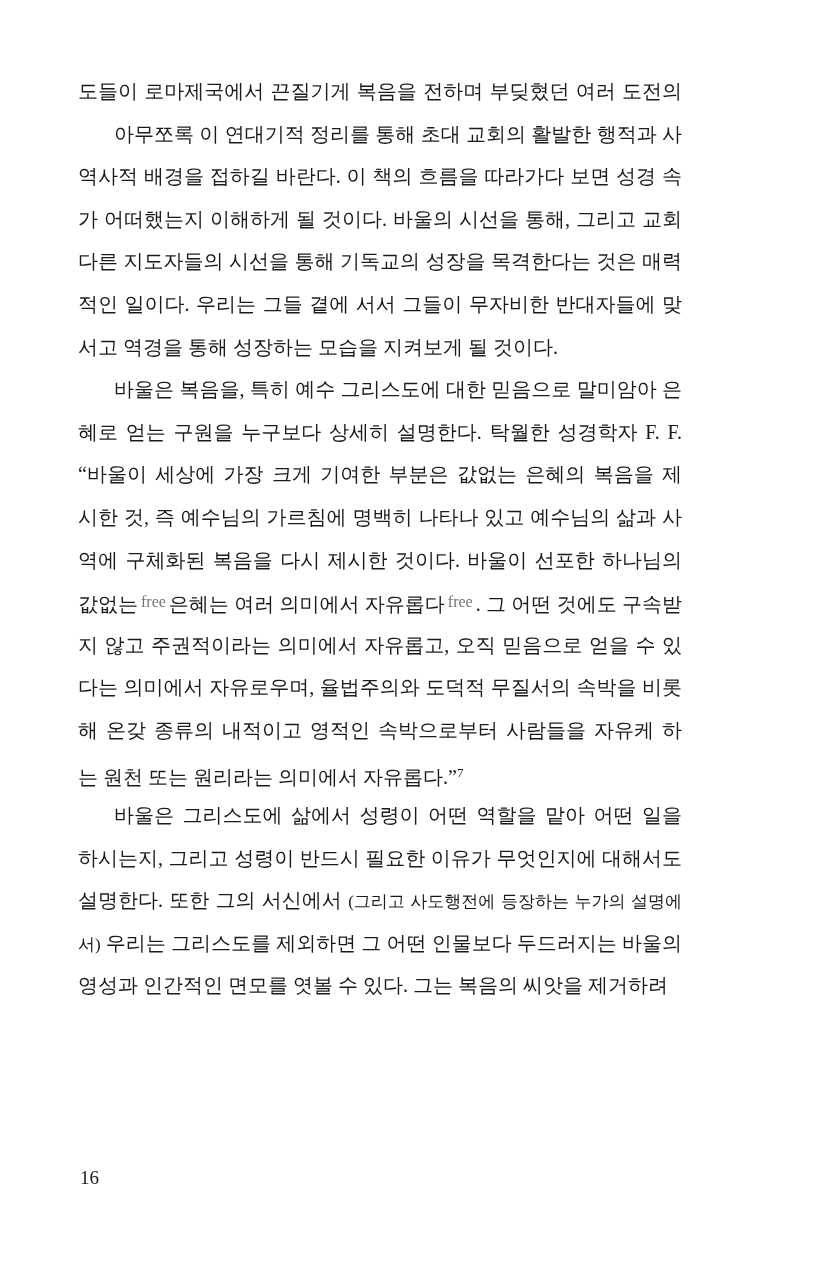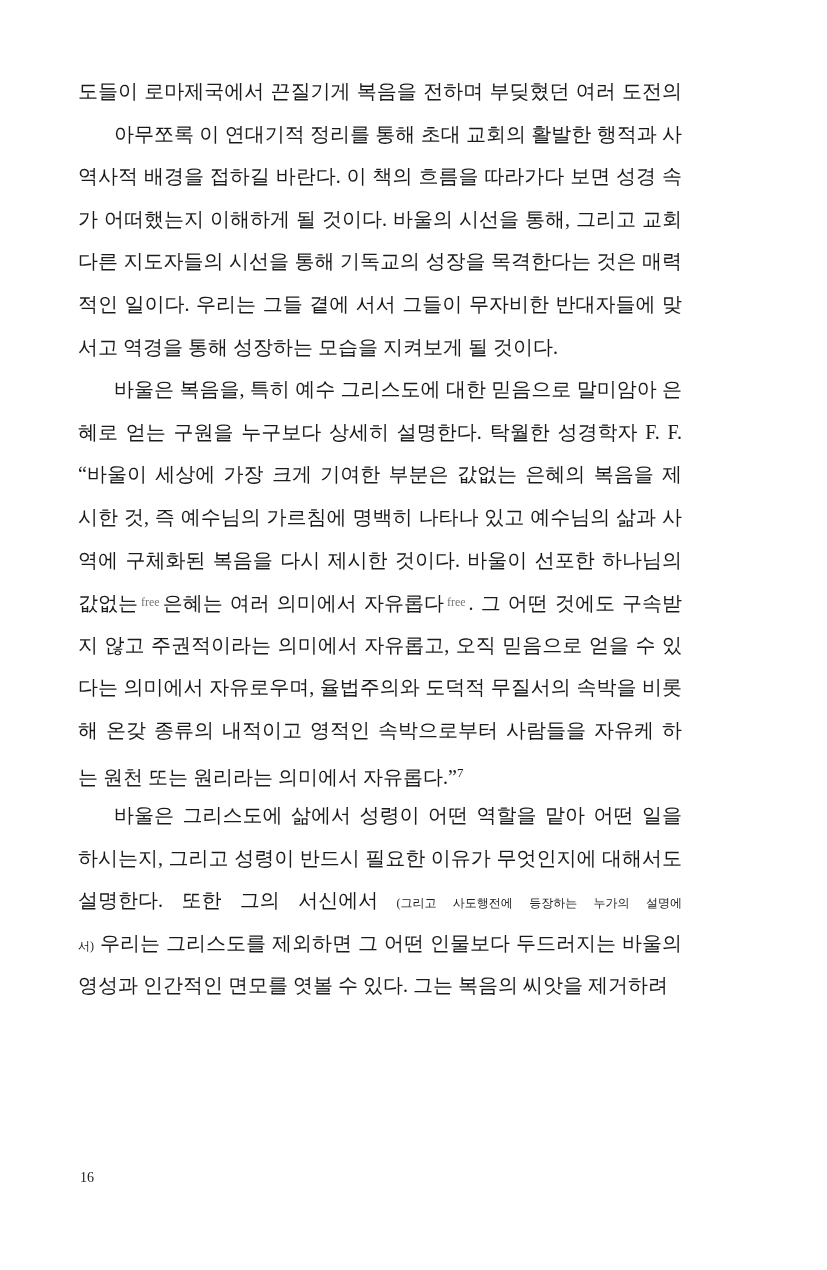--- a/index.html
+++ b/index.html
@@ -24,36 +24,36 @@
     height: 42.6px;
     line-height: 42.6px;
     text-align: justify;
     text-align-last: justify;
     overflow: hidden;
   }
   .line.indent { padding-left: 36px; }
   .line.last { text-align: right; text-align-last: left; }
   .seg-n  { }
   .seg-g  {
-    font-size: 12px;
+    font-size: 16px;
     color: var(--gloss, #757575);
     vertical-align: 4px;
     margin: 0 3px;
     letter-spacing: 0;
   }
   .seg-sup {
     font-size: 13px;
     vertical-align: 7px;
   }
-  .seg-sm { font-size: 12px; }
+  .seg-sm { font-size: 17px; }
   .page-number {
     position: absolute;
     left: 80px;
     top: 1166px;
-    font-size: 14px;
+    font-size: 19px;
     color: var(--fg, #1a1a1a);
     line-height: 24px;
   }
 </style>
 </head>
 <body>
 
 <div class="text-block" id="text-block">
     <div class="paragraph">
       <div class="line"><span class="seg-n">도들이 로마제국에서 끈질기게 복음을 전하며 부딪혔던 여러 도전의</span></div>

